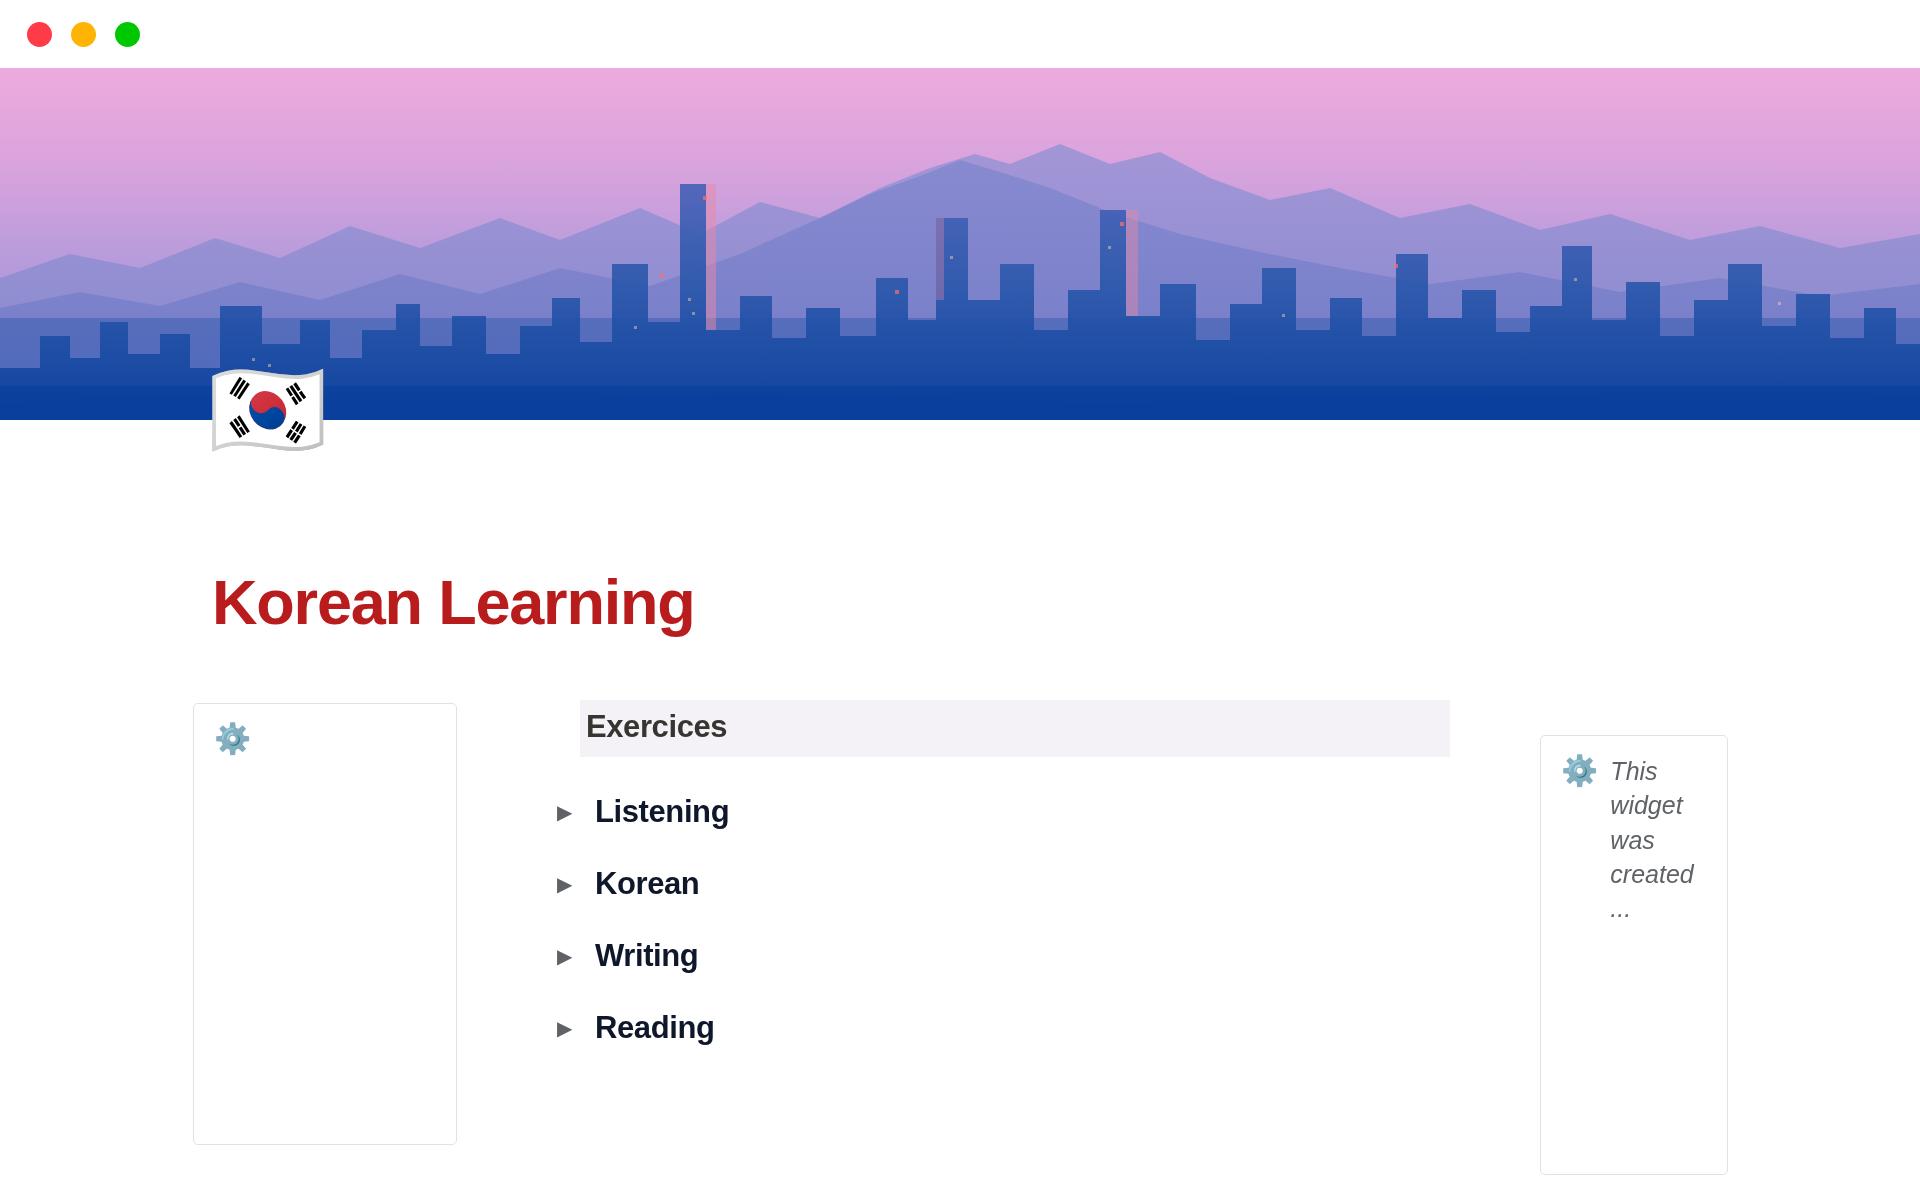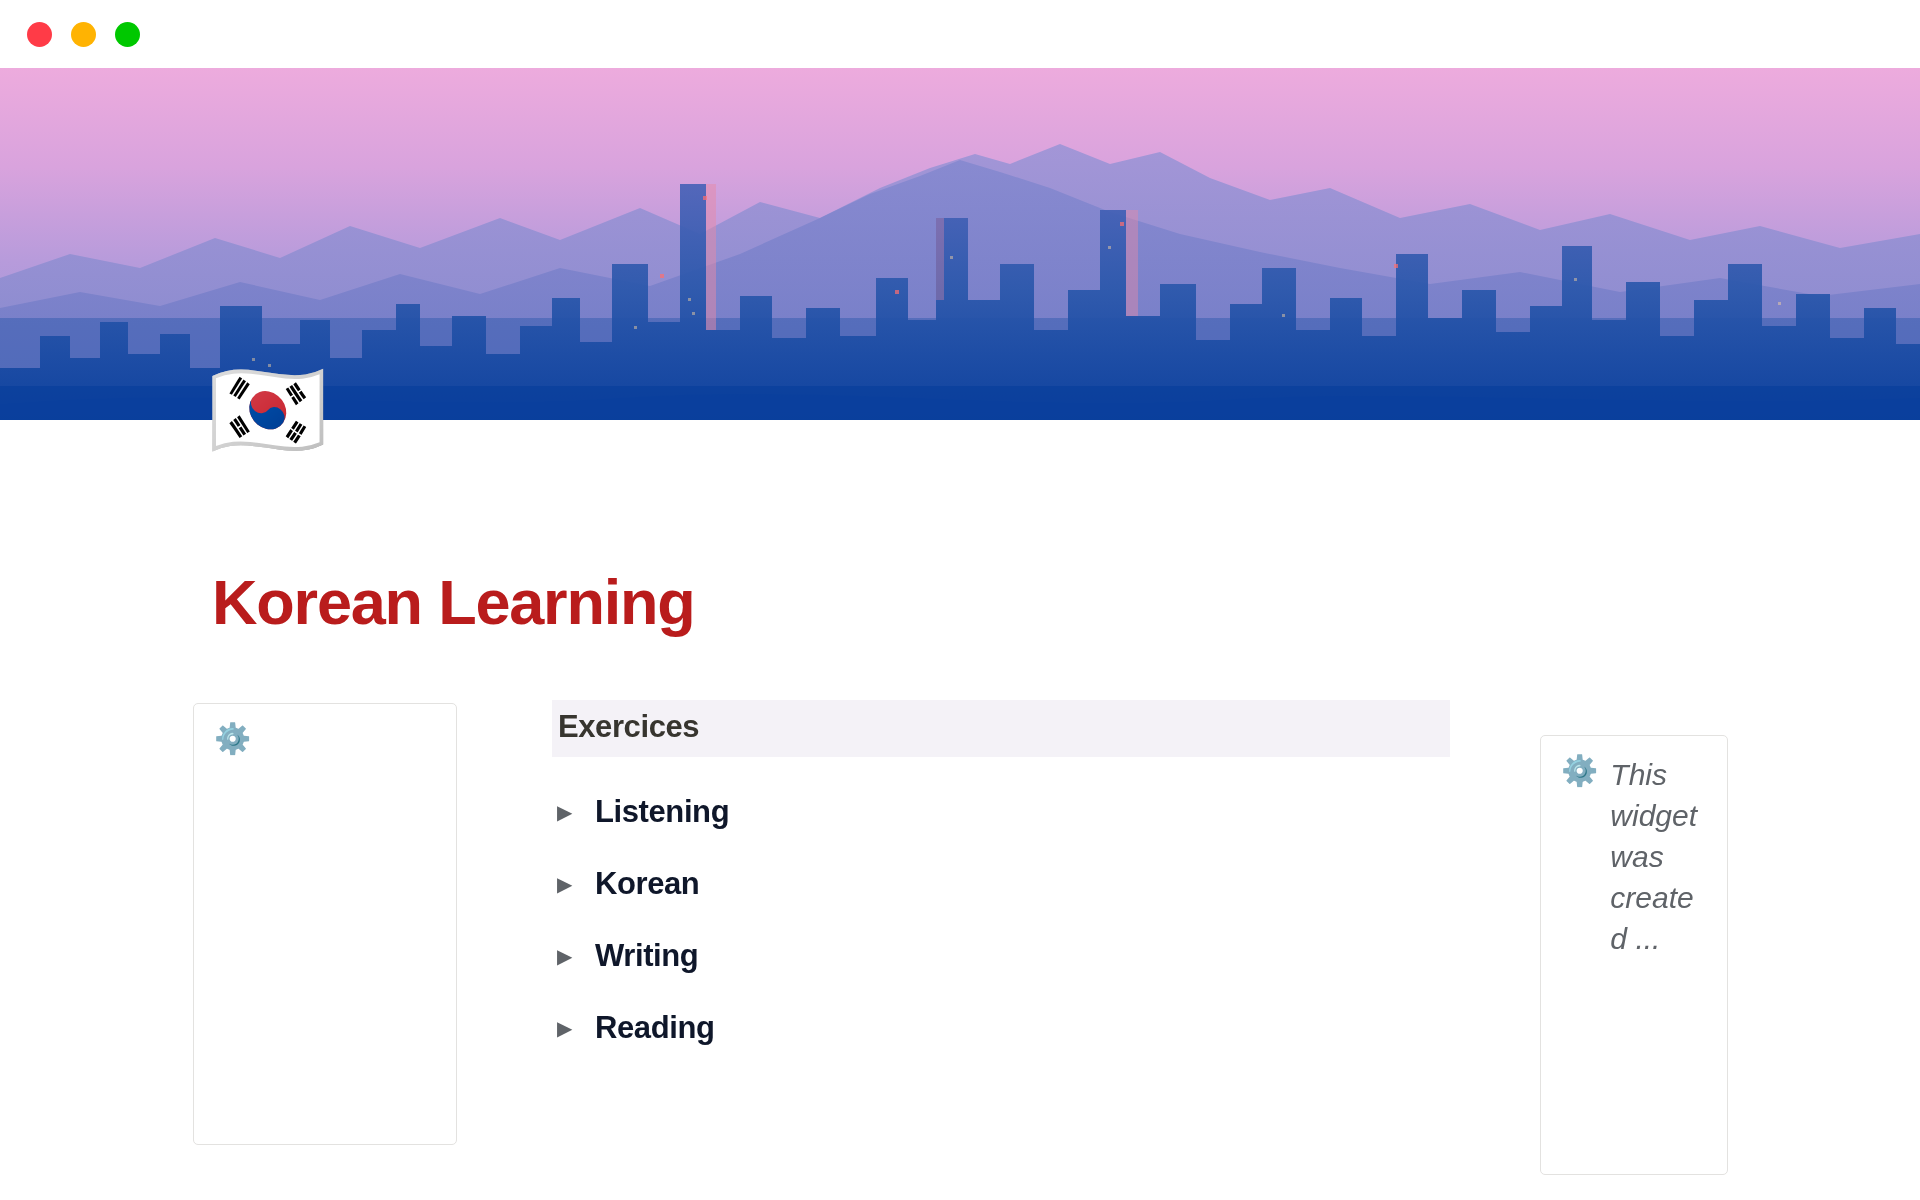--- a/index.html
+++ b/index.html
@@ -112,20 +112,21 @@
 
   
   .col-mid {
     position: absolute;
     left: 552px; top: 0px;
     width: 898px;
   }
   .section-band {
     background: #f4f2f7;
     padding: 8px 6px 10px 6px;
+    margin-left: 28px;
   }
   .section-heading {
     font-size: 31px;
     font-weight: bold;
     color: #37352f;
     letter-spacing: -0.4px;
     line-height: 1.25;
   }
   .toggle-list { margin-top: 28px; }
   .toggle-item {
@@ -154,21 +155,21 @@
   .col-right {
     position: absolute;
     left: 1540px; top: 0px;
     width: 188px;
   }
   .callout-right {
     margin-top: 35px;
     height: 440px;
     overflow: hidden;
   }
-  .callout-right .callout-text { font-size: 30px; font-style: italic; }
+  .callout-right .callout-text { font-size: 25px; font-style: italic; }
 </style>
 </head>
 <body>
 
 <div class="window-chrome">
   <span class="traffic-light tl-close"></span>
   <span class="traffic-light tl-min"></span>
   <span class="traffic-light tl-max"></span>
 </div>
 

